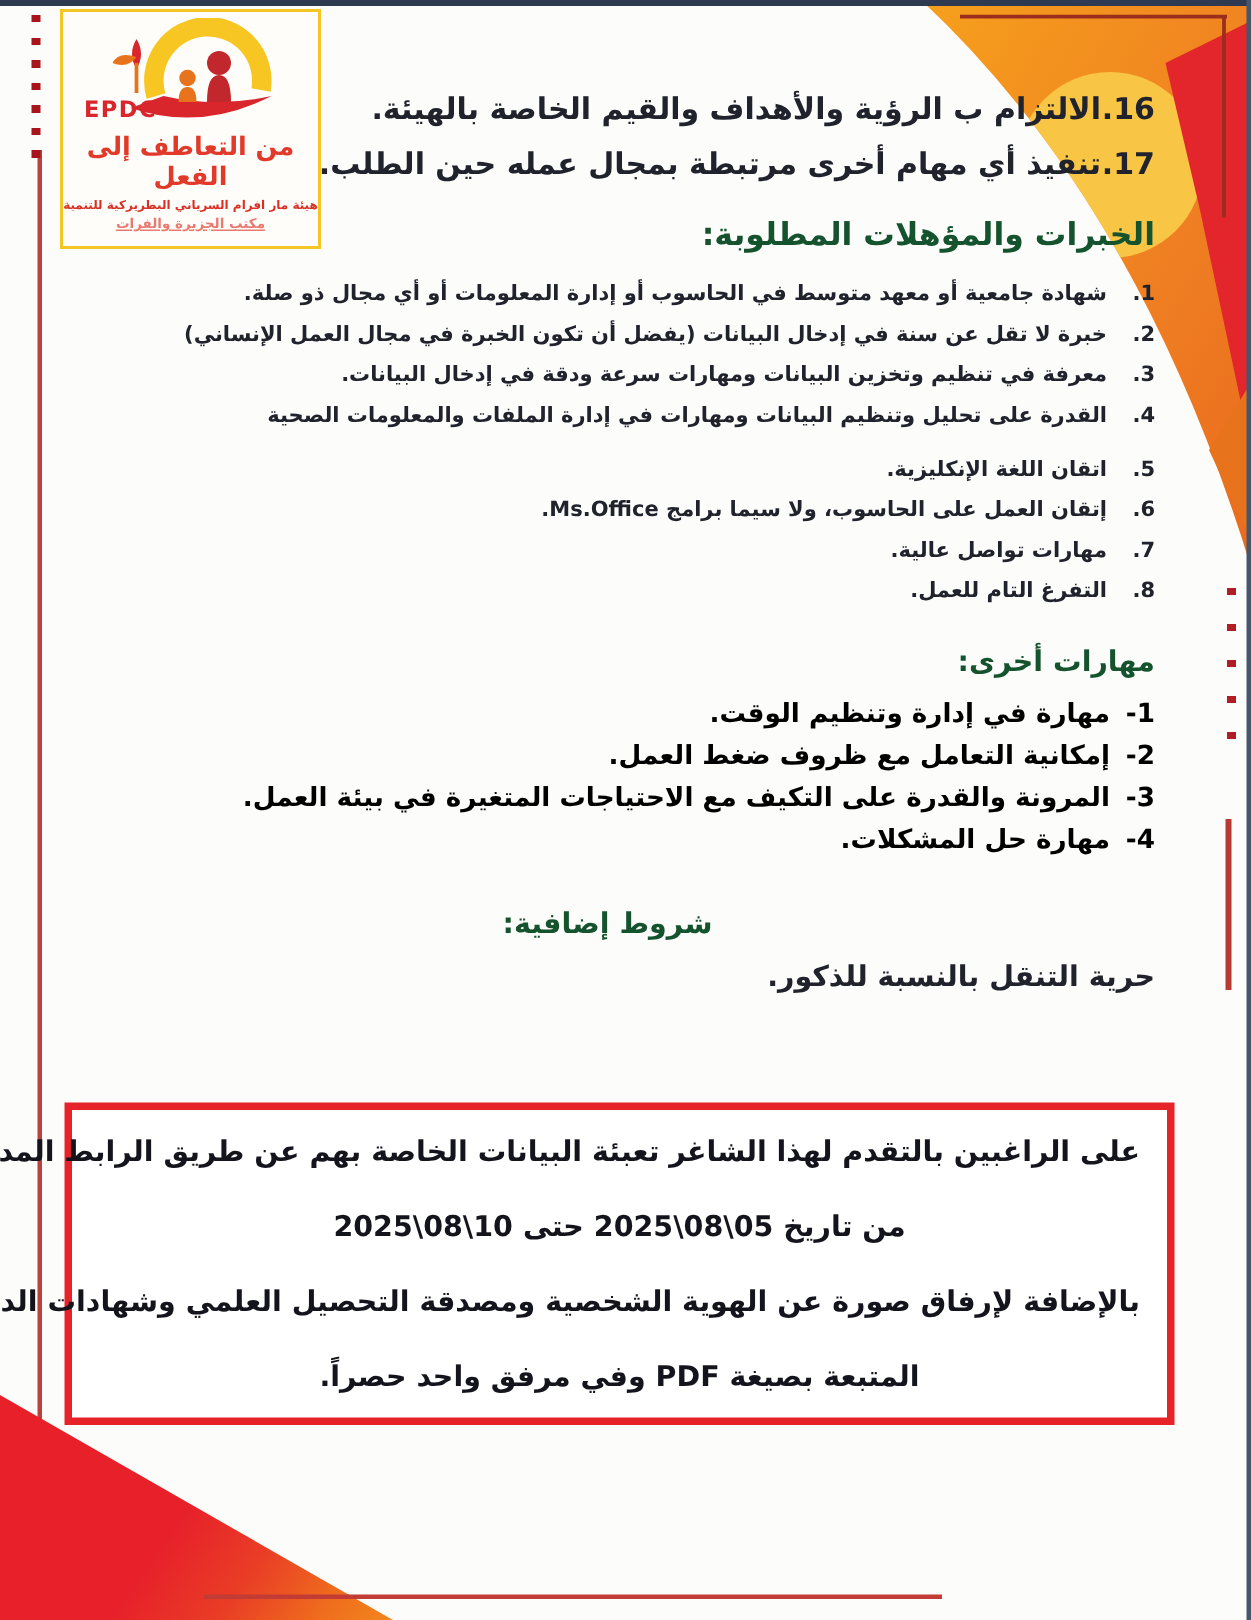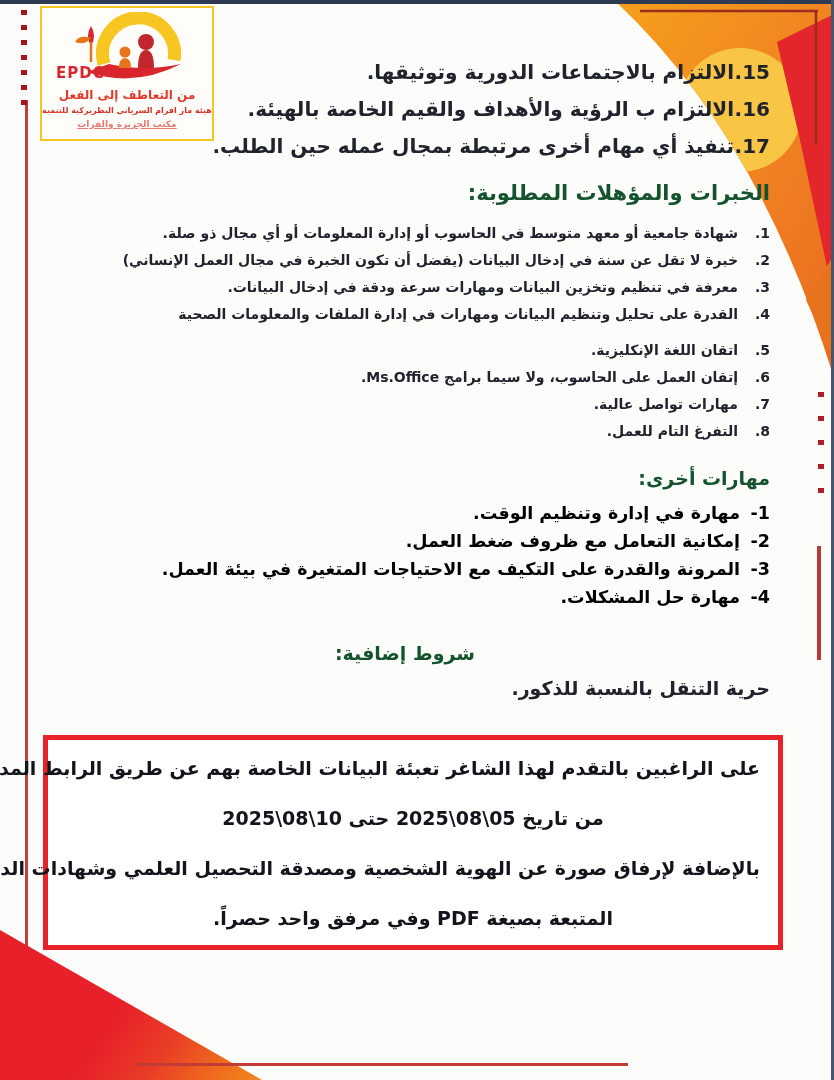--- a/index.html
+++ b/index.html
@@ -23,23 +23,23 @@
   .vline-left   { position:absolute; left:25px; top:100px; width:3px;  height:935px; background:#b8423c; z-index:1; }
   .vline-right  { position:absolute; left:817px; top:546px; width:4px; height:114px; background:#b93a34; z-index:4; }
   .hline-bottom { position:absolute; left:136px; top:1063px; width:492px; height:3px; background:#c23b35; z-index:4; }
   
   .corner-tr { position:absolute; top:0; right:0; width:240px; height:400px; z-index:1; }
   
   .corner-bl { position:absolute; left:0; top:930px; width:262px; height:150px; z-index:3;
     clip-path:polygon(0 0, 0 100%, 100% 100%);
     background:linear-gradient(125deg,#e7202a 48%,#e93d26 68%,#ef6c1d 86%,#f2871d 100%); }
   
-  .logo-box { position:absolute; left:40px; top:6px; width:174px; height:135px; z-index:5;
+  .logo-box { position:absolute; left:40px; top:6px; width:174px; height:160px; z-index:5;
     border:2px solid #f3c623; background:#fffdf9; text-align:center; padding-top:4px; }
-  .logo-tagline { font-size:12px; color:#e23a2a; margin-top:-2px; letter-spacing:0; }
+  .logo-tagline { font-size:17px; color:#e23a2a; margin-top:-2px; letter-spacing:0; }
   .logo-org     { font-size:8px;  color:#d93025; margin-top:4px; white-space:nowrap; }
   .logo-office  { font-size:9px;  color:#e97a72; margin-top:4px;text-decoration:underline; }
   
   .content { position:absolute; top:0; right:0; width:100%; z-index:2;
     padding:54px 64px 0 40px; direction:rtl; text-align:right; }
   .duty { font-size:20px; line-height:37px; color:#20222c; }
   .duty .num, .qual .num, .skill .num { display:inline-block; min-width:36px; }
   .qual .num  { min-width:32px; }
   .skill .num { min-width:30px; }
   .sec-heading { color:#14532d; font-size:21px; line-height:30px; margin:13px 0 12px; }
@@ -112,23 +112,20 @@
       <text x="7" y="66" font-family="DejaVu Sans, sans-serif" font-size="15" font-weight="bold" fill="#d8262c" letter-spacing="1">EPDC</text>
     </svg>
     <div class="logo-tagline">من التعاطف إلى الفعل</div>
     <div class="logo-org">هيئة مار افرام السرياني البطريركية للتنمية</div>
     <div class="logo-office">مكتب الجزيرة والفرات</div>
   </div>
 
   <div class="content">
 
     <div class="duty">
-      <span class="num">15.</span><span>الالتزام بالاجتماعات الدورية وتوثيقها.</span>
-    </div>
-    <div class="duty">
       <span class="num">16.</span><span>الالتزام ب الرؤية والأهداف والقيم الخاصة بالهيئة.</span>
     </div>
     <div class="duty">
       <span class="num">17.</span><span>تنفيذ أي مهام أخرى مرتبطة بمجال عمله حين الطلب.</span>
     </div>
 
     <div class="sec-heading">الخبرات والمؤهلات المطلوبة:</div>
 
     <div class="qual">
       <span class="num">1.</span><span>شهادة جامعية أو معهد متوسط في الحاسوب أو إدارة المعلومات أو أي مجال ذو صلة.</span>

